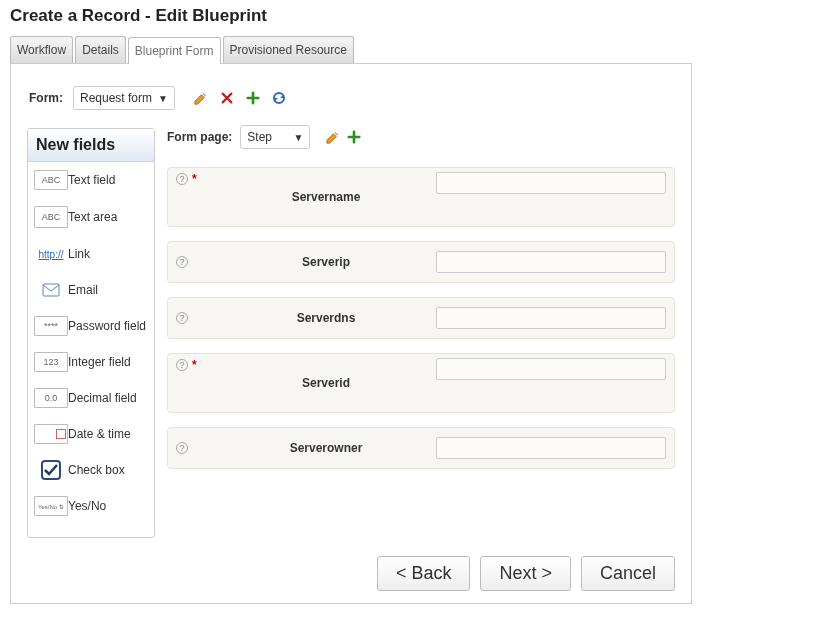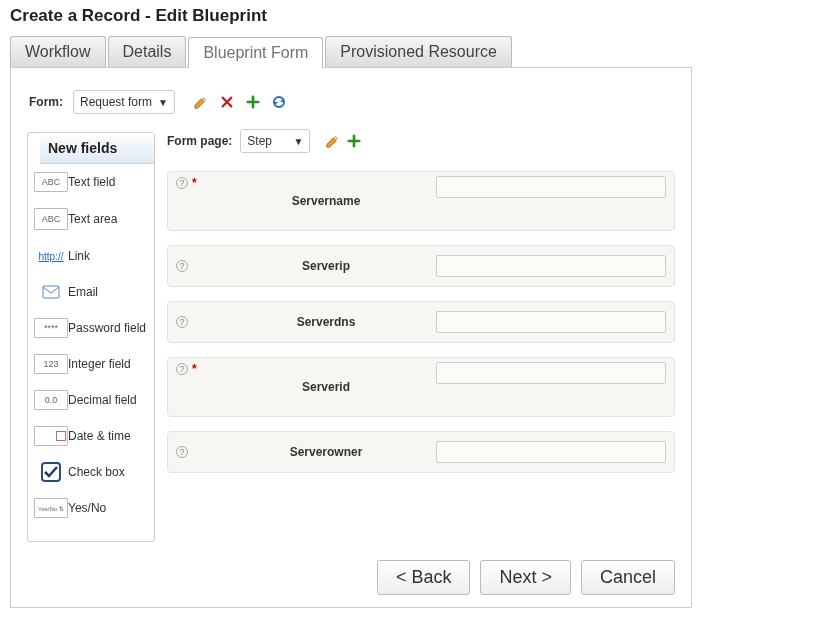--- a/index.html
+++ b/index.html
@@ -1,31 +1,31 @@
 <!DOCTYPE html>
 <html><head>
 <meta charset="utf-8">
 <style>
   * { box-sizing: border-box; margin: 0; padding: 0; }
   body { font-family: Arial, Helvetica, sans-serif; font-size: 12px; color: #333; background: #fff; }
   .page { width: 702px; padding: 6px 10px 10px 10px; }
   .page-title { font-size: 17px; font-weight: bold; margin-bottom: 10px; color: #222; }
   .tabs { display: flex; border-bottom: 1px solid #ccc; }
-  .tab { padding: 6px 14px; border: 1px solid #bbb; border-bottom: none; margin-right: 2px; border-radius: 3px 3px 0 0; background: linear-gradient(#f5f5f5,#dcdcdc); cursor: pointer; font-size: 16px; color: #444; }
+  .tab { padding: 6px 6px; border: 1px solid #bbb; border-bottom: none; margin-right: 2px; border-radius: 3px 3px 0 0; background: linear-gradient(#f5f5f5,#dcdcdc); cursor: pointer; font-size: 12px; color: #444; }
   .tab.active { background: #fff; color: #737373; position: relative; top: 1px; }
   .content { border: 1px solid #ccc; border-top: none; padding: 22px 16px 12px 16px; min-height: 540px; display: flex; flex-direction: column; }
   .form-row { display: flex; align-items: center; gap: 8px; margin-bottom: 18px; padding-left: 2px; }
   .form-label { font-weight: bold; margin-right: 2px; }
   .select { border: 1px solid #ccc; border-radius: 3px; padding: 4px 6px; background: #fff; font-size: 12px; display: inline-flex; align-items: center; gap: 6px; cursor: pointer; }
   .select .arrow { font-size: 10px; color: #333; }
   .icon-row { display: flex; align-items: center; gap: 10px; margin-left: 10px; }
   .icn { width: 16px; height: 16px; display: inline-flex; align-items: center; justify-content: center; cursor: pointer; }
   .main-area { display: flex; flex: 1; gap: 12px; }
   .sidebar { width: 195px; border: 1px solid #ccc; border-radius: 3px; background: #fff; display: flex; flex-direction: column; }
-  .sidebar-header { background: linear-gradient(#ffffff, #dfe9f4); border-bottom: 1px solid #cbd5e0; padding: 7px 8px; font-weight: bold; font-size: 14px; color: #222; margin-left: 12px; }
+  .sidebar-header { background: linear-gradient(#ffffff, #dfe9f4); border-bottom: 1px solid #cbd5e0; padding: 7px 8px; font-weight: bold; font-size: 16px; color: #222; }
   .sidebar-body { overflow-y: auto; flex: 1; }
   .sidebar-body::-webkit-scrollbar { width: 16px; }
   .sidebar-body::-webkit-scrollbar-track { background: #f0f0f0; }
   .sidebar-body::-webkit-scrollbar-thumb { background: #c4c4c4; border: 1px solid #aaa; }
   .field-item { display: flex; align-items: center; padding: 8px 6px; cursor: pointer; }
   .field-icon { width: 34px; height: 20px; border: 1px solid #bbb; border-radius: 1px; display: flex; align-items: center; justify-content: center; font-size: 9px; color: #666; background: #fff; flex-shrink: 0; }
   .field-icon.textarea { height: 22px; }
   .field-icon.checkbox { border: none; }
   .field-icon.yesno { font-size: 6px; border: 1px solid #bbb; }
   .field-label { color: #333; }

